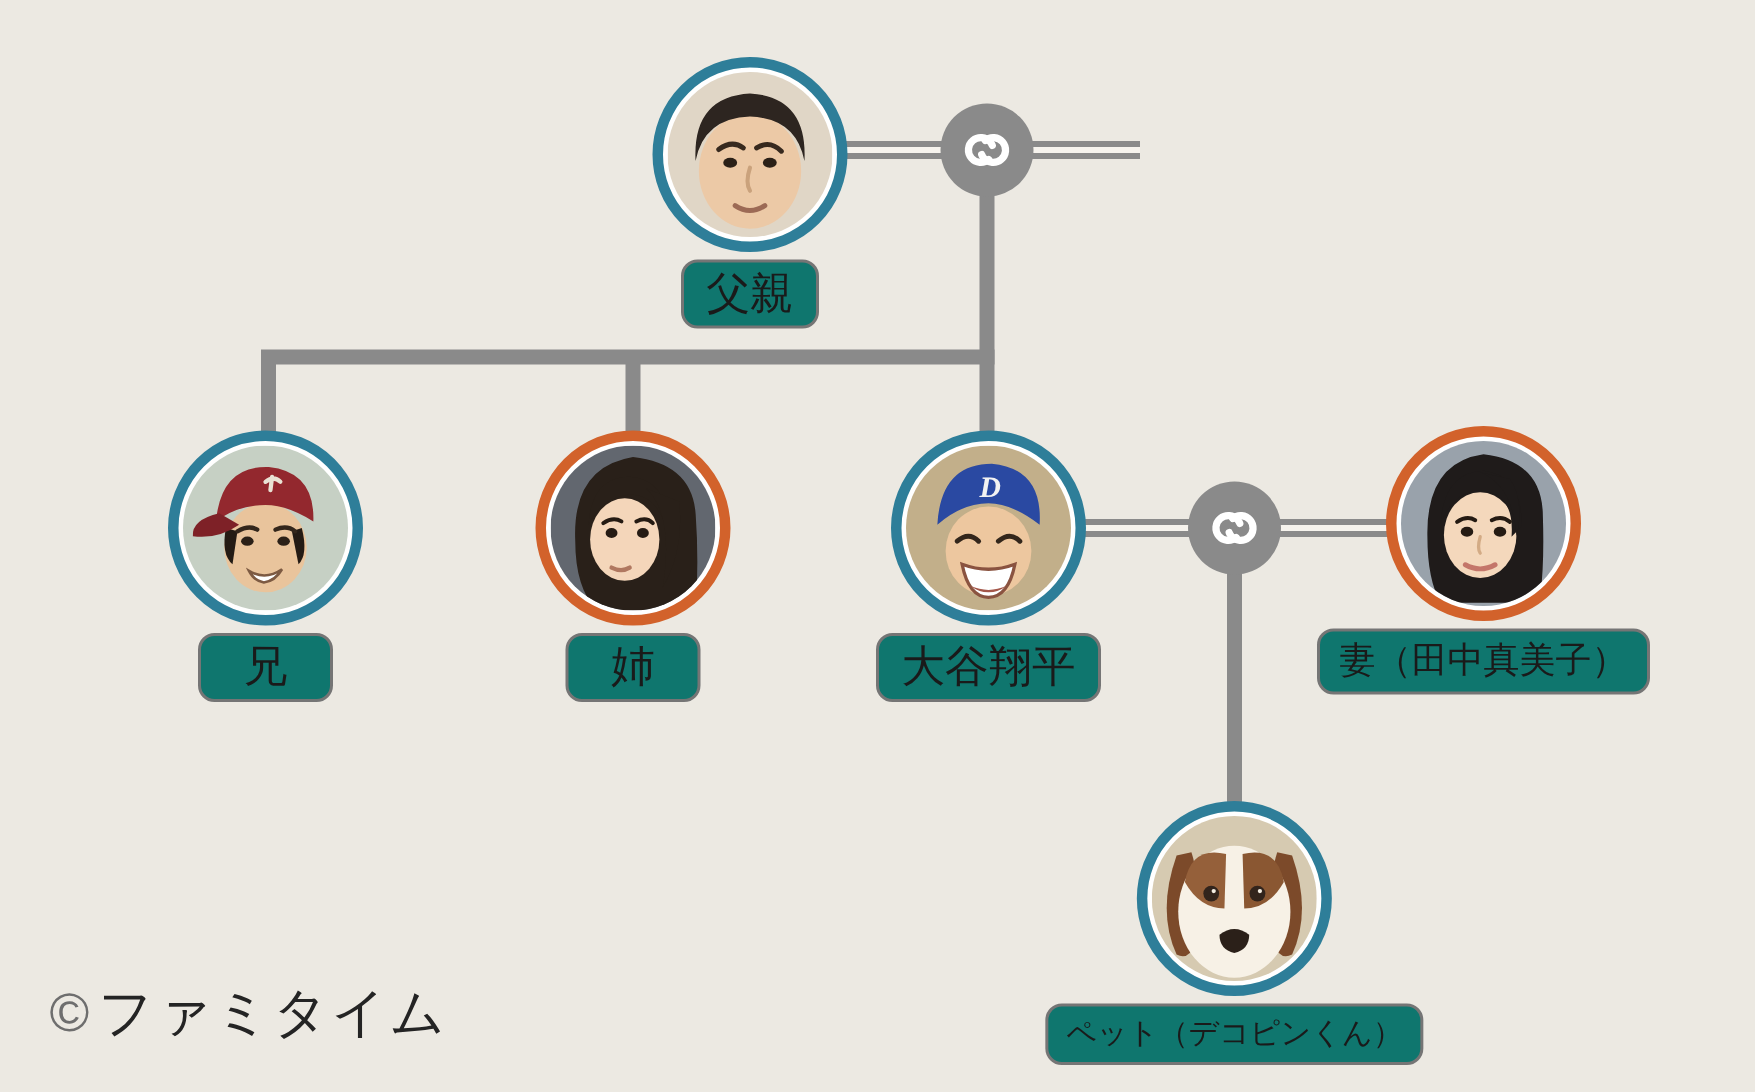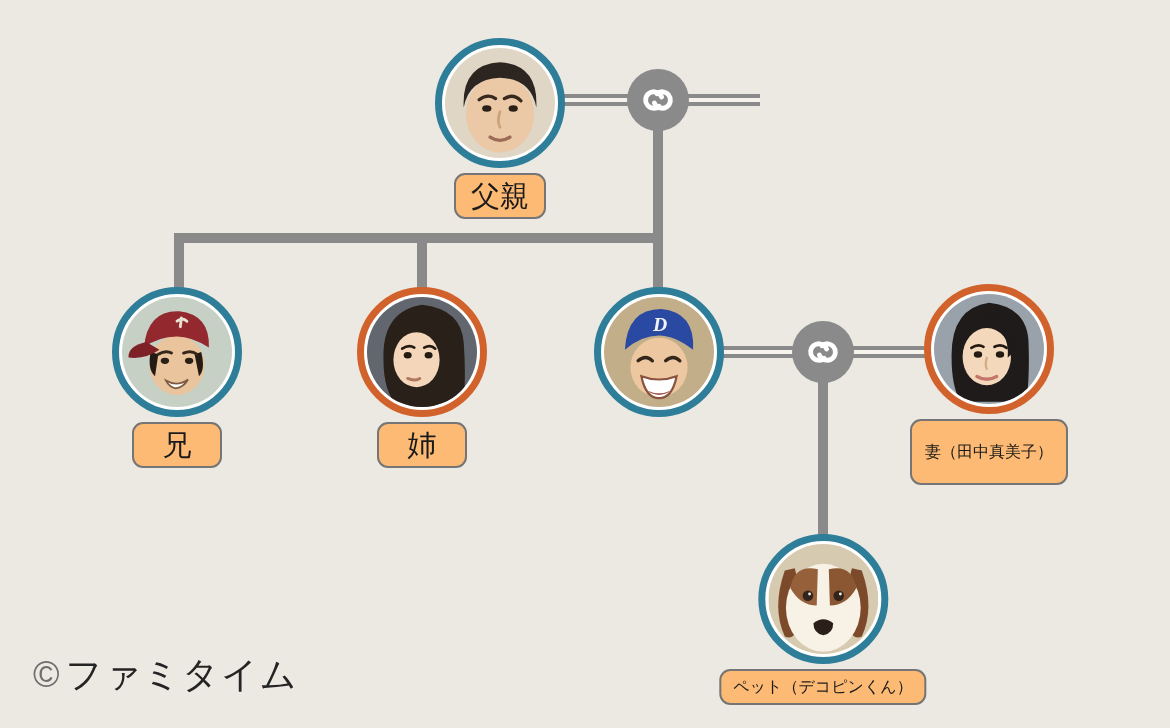--- a/index.html
+++ b/index.html
@@ -40,33 +40,33 @@
   }
   .ring.male{border:7px solid #2e7e99;}
   .ring.female{border:7px solid #d2622b;}
   .photo{
     width:110px;height:110px;border-radius:50%;
     overflow:hidden;display:block;
   }
   .photo svg{display:block;width:110px;height:110px;}
   .tag{
     margin-top:5px;
-    background:#fdba74;
+    background:#0f766e;
     border:2px solid #757575;
     border-radius:11px;
     color:#1a1a1a;
     font-size:29px;
     line-height:1.25;
     padding:3px 15px;
     min-width:56px;
     text-align:center;
     white-space:nowrap;
   }
-  .tag.small{font-size:16px;padding:21px 13px;}
-  .tag.tiny{font-size:16px;padding:6px 12px;}
+  .tag.small{font-size:24px;padding:5px 13px;}
+  .tag.tiny{font-size:20px;padding:6px 12px;}
   
   #watermark{
     position:absolute;left:33px;top:651px;z-index:5;
     font-size:36px;color:#242424;letter-spacing:2px;
   }
   #watermark .csym{color:#6e6e6e;margin-right:4px;}
 </style>
 </head>
 <body>
 
@@ -163,20 +163,21 @@
           <ellipse cx="50" cy="64" rx="26" ry="27" fill="#edc79f"></ellipse>
           <path d="M19 48 Q21 11 52 11 Q83 14 81 48 Q64 35 50 35 Q34 35 19 48 Z" fill="#2a49a2"></path>
           <text x="51" y="31" text-anchor="middle" font-size="18" font-family="Liberation Serif, serif" font-style="italic" font-weight="bold" fill="#f2f2f2">D</text>
           <path d="M31 58 q7 -6 13 0" stroke="#33261b" stroke-width="3" fill="none" stroke-linecap="round"></path>
           <path d="M56 58 q7 -6 13 0" stroke="#33261b" stroke-width="3" fill="none" stroke-linecap="round"></path>
           <path d="M34 72 Q50 78 66 72 Q62 92 50 92 Q38 92 34 72 Z" fill="#ffffff" stroke="#8a5340" stroke-width="2"></path>
           <path d="M39 85 Q50 90 61 85 Q56 89 50 89 Q44 89 39 85 Z" fill="#a4574a"></path>
         </svg>
       </span>
     </span>
+    <span class="tag">大谷翔平</span>
   </div>
 
   <div class="person" style="left:989px;top:284px;">
     <span class="ring female">
       <span class="photo">
         <svg viewBox="0 0 100 100">
           <rect width="100" height="100" fill="#99a2ab"></rect>
           <path d="M50 8 Q15 13 16 58 Q16 84 24 98 L84 98 Q87 76 86 46 Q86 12 50 8 Z" fill="#1f1b1a"></path>
           <ellipse cx="48" cy="57" rx="22" ry="26" fill="#f4d8bc"></ellipse>
           <path d="M24 50 Q26 19 50 18 Q74 21 73 52 L67 58 Q69 30 46 30 Q31 32 24 50 Z" fill="#1f1b1a"></path>

